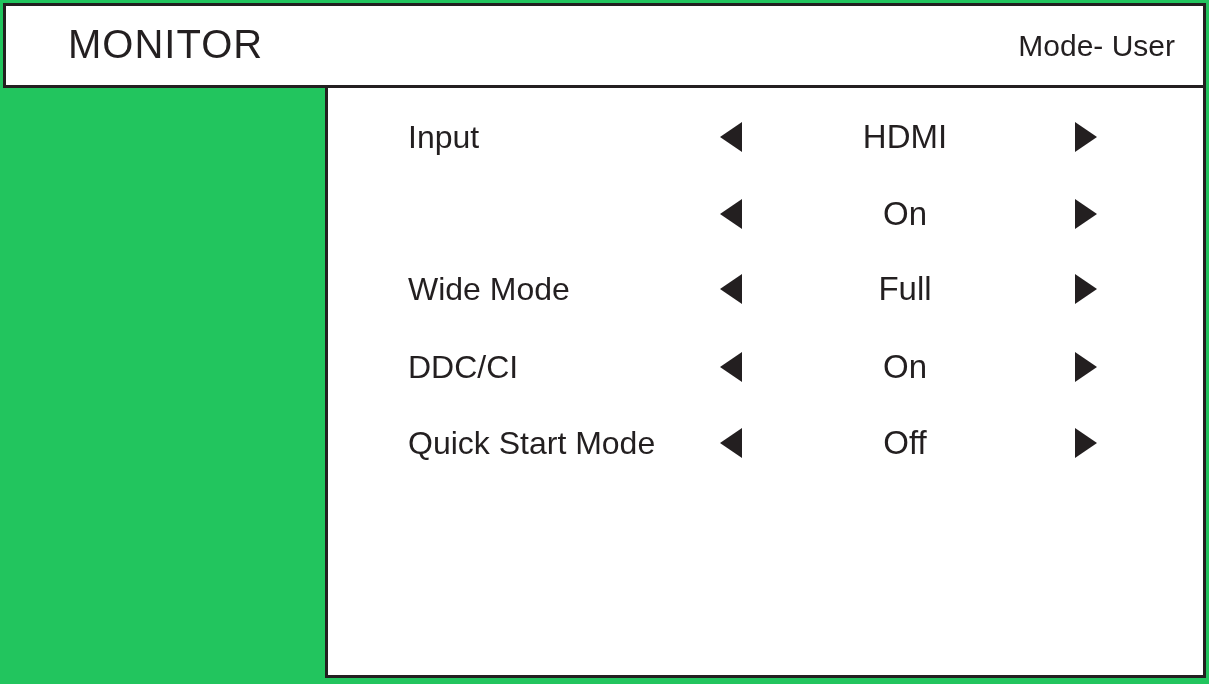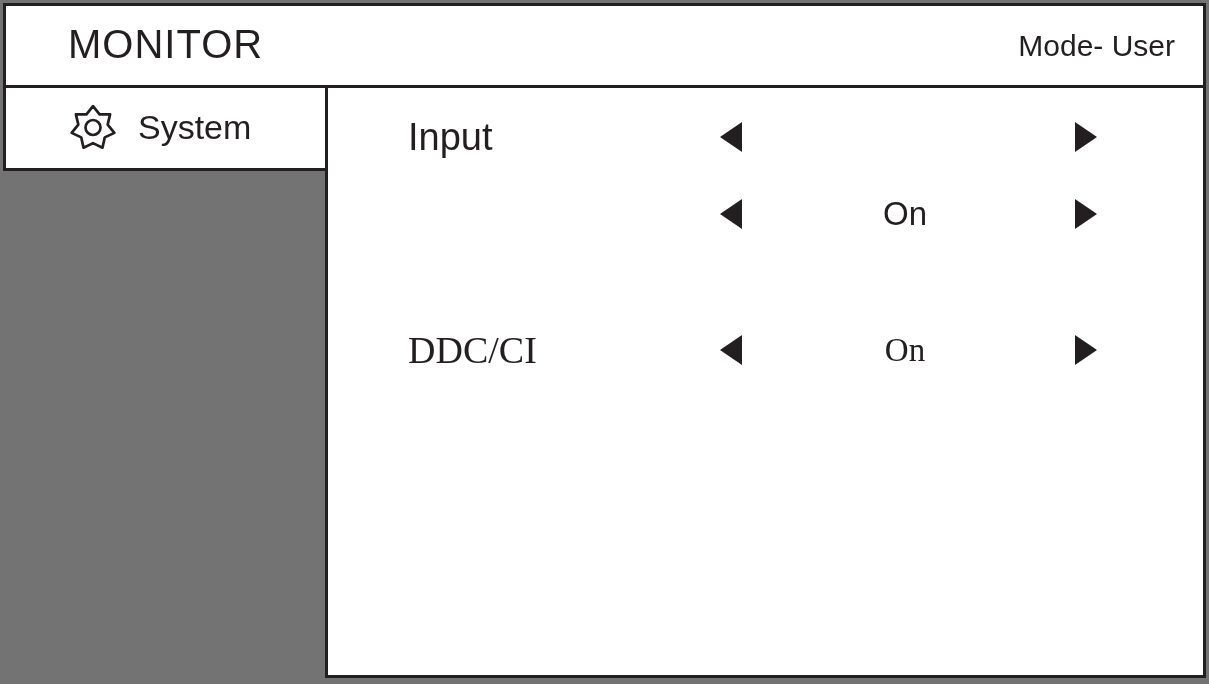--- a/index.html
+++ b/index.html
@@ -1,20 +1,20 @@
 <!DOCTYPE html>
 <html><head>
 <meta charset="utf-8">
 <style>
   html, body { margin: 0; padding: 0; background: #ffffff; }
   .screen {
     position: relative;
     width: 1209px;
     height: 684px;
-    background: #737373;
+    background: #22c55e;
     font-family: "Liberation Sans", sans-serif;
     color: #231f20;
     overflow: hidden;
   }
   
   .header {
     position: absolute;
     left: 3px; top: 3px;
     width: 1197px; height: 79px;
     border: 3px solid #231f20;
@@ -71,21 +71,21 @@
   .row {
     position: absolute;
     left: 330px;
     width: 875px;
     height: 56px;
   }
   .row-label {
     position: absolute;
     left: 78px; top: 50%;
     transform: translateY(-50%);
-    font-size: 38px;
+    font-size: 32px;
     color: #231f20;
     white-space: nowrap;
   }
   .row-value {
     position: absolute;
     left: 460px; width: 230px; top: 50%;
     transform: translateY(-50%);
     text-align: center;
     font-size: 33px;
     color: #231f20;
@@ -104,59 +104,63 @@
     left: 390px;
     border-right: 22px solid #231f20;
   }
   .arrow.right {
     left: 745px;
     border-left: 22px solid #231f20;
   }
   .row1 { top: 109px; }
   .row2 { top: 186px; }
   .row3 { top: 261px; }
-  .row4 { top: 322px; font-family: Liberation Serif, serif; }
+  .row4 { top: 339px; }
   .row5 { top: 415px; }
 </style>
 </head>
 <body>
 
 <div class="screen">
 
   <div class="header">
     <div class="header-title">MONITOR</div>
     <div class="header-mode">Mode- User</div>
   </div>
 
-  <div class="sidebar-item">
-    <span class="gear-wrap">
-      <svg width="50" height="50" viewBox="0 0 48 48">
-        <polygon points="24,3 30.3,10.9 40.4,10.9 38.1,20.8 44.5,28.7 35.3,33 33.1,42.9 24,38.5 14.9,42.9 12.7,33 3.5,28.7 9.9,20.8 7.6,10.9 17.7,10.9" fill="#ffffff" stroke="#231f20" stroke-width="2.6" stroke-linejoin="round"></polygon>
-        <circle cx="24" cy="23.5" r="7.2" fill="#ffffff" stroke="#231f20" stroke-width="2.6"></circle>
-      </svg>
-    </span>
-    <span class="sidebar-label">System</span>
-  </div>
 
   <div class="main-panel"></div>
 
   <div class="row row1">
     <div class="row-label">Input</div>
     <div class="arrow left"></div>
+    <div class="row-value">HDMI</div>
     <div class="arrow right"></div>
   </div>
 
   <div class="row row2">
     <div class="arrow left"></div>
     <div class="row-value">On</div>
     <div class="arrow right"></div>
   </div>
 
+  <div class="row row3">
+    <div class="row-label">Wide Mode</div>
+    <div class="arrow left"></div>
+    <div class="row-value">Full</div>
+    <div class="arrow right"></div>
+  </div>
 
   <div class="row row4">
     <div class="row-label">DDC/CI</div>
     <div class="arrow left"></div>
     <div class="row-value">On</div>
     <div class="arrow right"></div>
   </div>
 
+  <div class="row row5">
+    <div class="row-label">Quick Start Mode</div>
+    <div class="arrow left"></div>
+    <div class="row-value">Off</div>
+    <div class="arrow right"></div>
+  </div>
 
 </div>
 
 </body></html>

